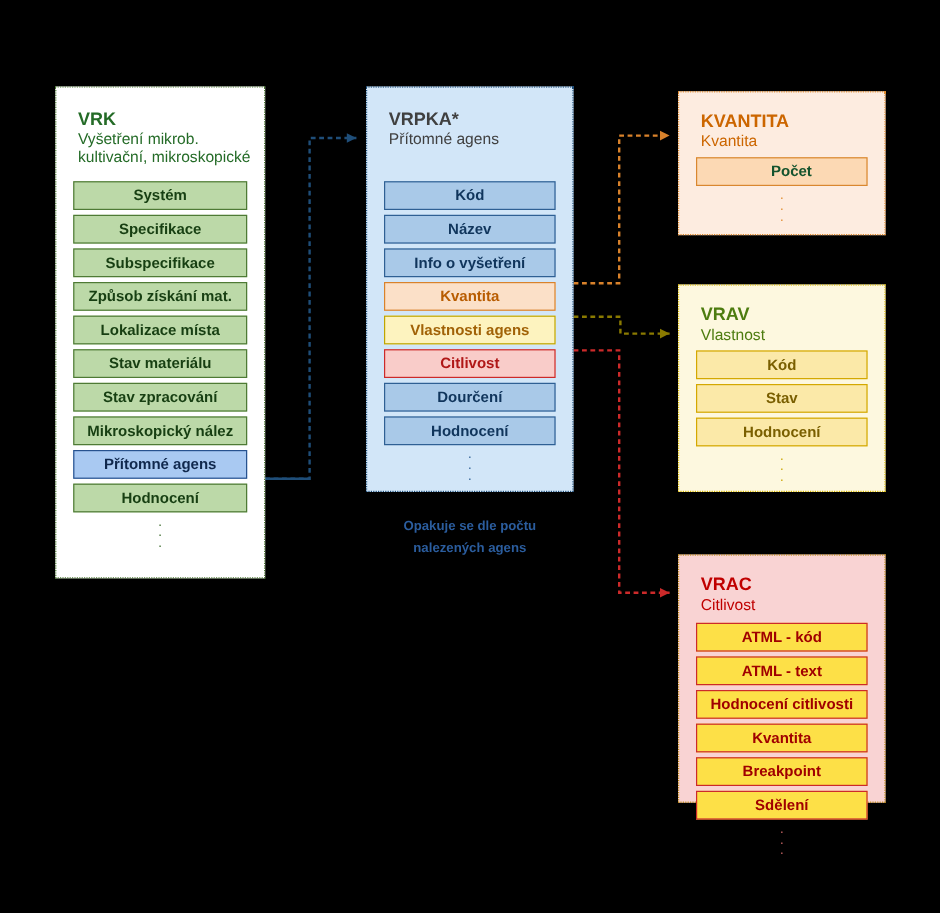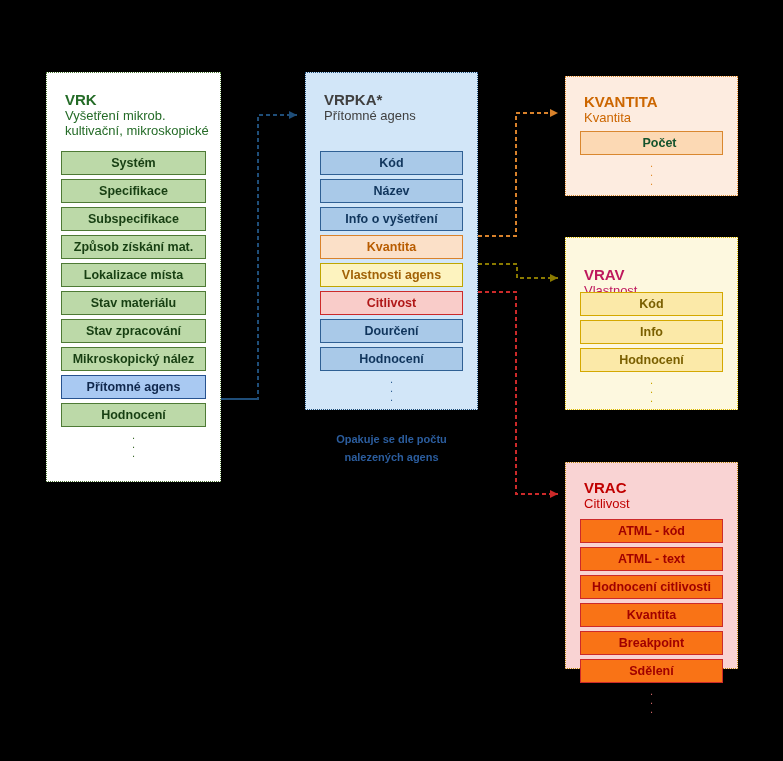--- a/index.html
+++ b/index.html
@@ -38,30 +38,30 @@
 
   
   #kvantita{left:565px;top:76px;width:173px;height:120px;background:#fdece0;border-color:#e08b2d;}
   #kvantita .ent-head{top:16px;color:#cc6600;}
   #kvantita .fields{top:54px;}
   #kvantita .field{background:#fcd9b4;border-color:#d9872f;color:#14532d;padding-left:16px;}
   #kvantita .dots span{color:#e08b2d;}
 
   
   #vrav{left:565px;top:237px;width:173px;height:173px;background:#fdf8df;border-color:#d9b800;}
-  #vrav .ent-head{top:28px;color:#be185d;}
+  #vrav .ent-head{top:16px;color:#4d7c0f;}
   #vrav .fields{top:54px;}
   #vrav .field{background:#fbe9a8;border-color:#d4a800;color:#7a5f00;}
   #vrav .dots span{color:#c9a400;}
 
   
   #vrac{left:565px;top:462px;width:173px;height:207px;background:#f9d3d3;border-color:#b8860b;}
   #vrac .ent-head{top:16px;color:#c00000;}
   #vrac .fields{top:56px;}
-  #vrac .field{background:#f97316;border-color:#cc2a2a;color:#a00000;}
+  #vrac .field{background:#fde047;border-color:#cc2a2a;color:#a00000;}
   #vrac .dots span{color:#cc6666;}
 
   .caption{position:absolute;text-align:center;font-size:11px;font-weight:bold;
            line-height:18px;color:#2b5d9e;}
 
   #links{position:absolute;left:0;top:0;width:783px;height:761px;pointer-events:none;}
 </style>
 </head>
 <body>
 
@@ -153,21 +153,21 @@
     </div>
   </div>
 
   <div class="entity" id="vrav">
     <div class="ent-head">
       <div class="ent-title">VRAV</div>
       <div class="ent-sub">Vlastnost</div>
     </div>
     <div class="fields">
       <div class="field">Kód</div>
-      <div class="field">Info</div>
+      <div class="field">Stav</div>
       <div class="field">Hodnocení</div>
       <div class="dots">
         <span>.</span>
           <span>.</span>
           <span>.</span>
       </div>
     </div>
   </div>
 
   <div class="entity" id="vrac">

